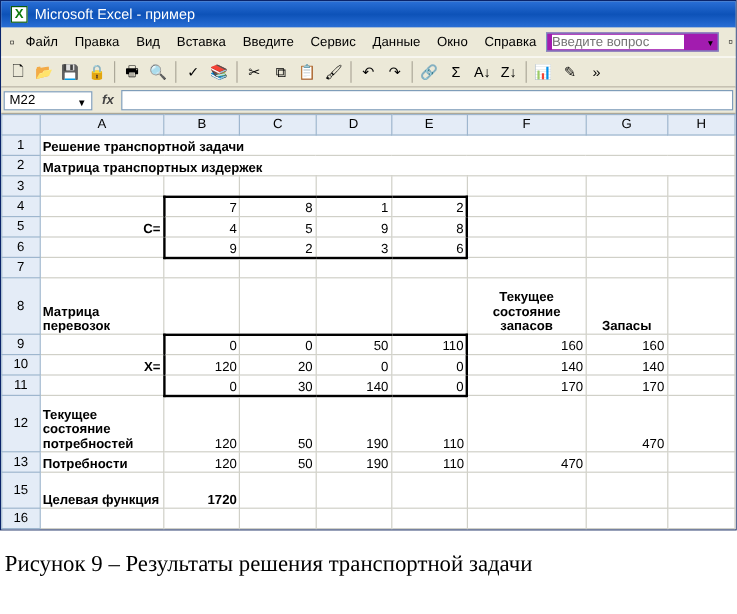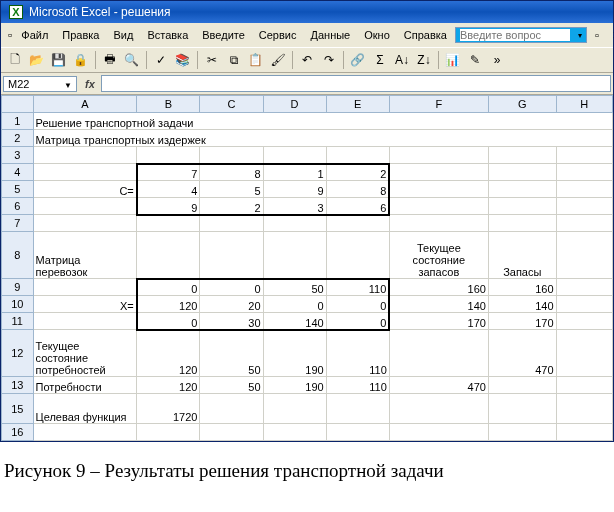--- a/index.html
+++ b/index.html
@@ -4,58 +4,58 @@
 <style>
   * { box-sizing: border-box; margin: 0; padding: 0; }
   body { font-family: Tahoma, Arial, sans-serif; font-size: 11px; background: #fff; width: 614px; }
   .excel-window { border: 1px solid #0a246a; background: #ece9d8; }
   .titlebar { background: linear-gradient(to bottom, #2a6fd6, #0d52b8 50%, #2a6fd6); color: #fff; padding: 4px 8px; display: flex; align-items: center; gap: 6px; font-size: 12px; }
   .titlebar .xicon { width: 14px; height: 14px; background: #fff; display: inline-flex; align-items: center; justify-content: center; color: #107c10; font-weight: bold; font-size: 11px; border: 1px solid #0a5c0a; }
   .titlebar .title { font-weight: normal; }
   .menubar { background: #ece9d8; padding: 2px 6px; display: flex; align-items: center; gap: 2px; font-size: 11px; color: #000; }
   .menubar .mitem { padding: 2px 6px; cursor: default; }
   .menubar .u { }
-  .menubar .help { margin-left: auto; display: flex; align-items: center; gap: 8px; border: 1px solid #7a9ac0; background: #0ea5e9; padding: 1px 4px; }
+  .menubar .help { margin-left: auto; display: flex; align-items: center; gap: 20px; border: 1px solid #7a9ac0; background: #a21caf; padding: 1px 4px; }
   .menubar .help input { border: none; outline: none; width: 110px; font-size: 11px; }
   .menubar .winx { color: #000; font-weight: bold; padding: 0 6px; font-size: 14px; }
   .toolbar { background: #ece9d8; padding: 2px 4px; display: flex; align-items: center; gap: 2px; border-top: 1px solid #fff; border-bottom: 1px solid #aca899; }
   .tbtn { width: 20px; height: 20px; display: inline-flex; align-items: center; justify-content: center; font-size: 12px; cursor: default; border: 1px solid transparent; }
   .tsep { width: 1px; height: 18px; background: #aca899; margin: 0 2px; }
   .namebox-row { display: flex; align-items: center; border-bottom: 1px solid #aca899; background: #ece9d8; }
   .namebox { width: 74px; background: #fff; border: 1px solid #7f9db9; padding: 1px 4px; margin: 2px; display: flex; justify-content: space-between; align-items: flex-end; }
   .namebox .dd { color: #000; font-size: 8px; }
   .fx { padding: 0 6px; font-style: italic; font-weight: bold; color: #444; }
   .fbar { flex: 1; background: #fff; border: 1px solid #7f9db9; height: 17px; margin: 2px 2px 2px 0; }
   .sheet { background: #fff; }
   table.grid { border-collapse: collapse; width: 100%; table-layout: fixed; }
   table.grid th, table.grid td { border: 1px solid #d0d0c8; font-size: 11px; padding: 0; height: 17px; }
   table.grid th { background: #e4ecf7; font-weight: normal; text-align: center; color: #000; border: 1px solid #9eb6ce; }
   table.grid th.rowh { width: 28px; }
   table.grid td { padding: 0 2px; vertical-align: bottom; color: #000; }
   .corner { background: #e4ecf7; border: 1px solid #9eb6ce; }
-  .bold { font-weight: normal; }
+  .bold { font-weight: bold; }
   .r { text-align: right; }
   .c { text-align: center; }
   .bt { border-top: 2px solid #000 !important; }
   .bb { border-bottom: 2px solid #000 !important; }
   .bl { border-left: 2px solid #000 !important; }
   .br { border-right: 2px solid #000 !important; }
   .caption { font-family: "Times New Roman", serif; font-size: 19px; padding: 18px 4px 8px 4px; color: #000; }
   .colA { width: 92px; } .colB { width: 56px; } .colC { width: 56px; } .colD { width: 56px; } .colE { width: 56px; } .colF { width: 88px; } .colG { width: 60px; } .colH { width: 50px; }
 </style>
 </head>
 <body>
 
 <div class="excel-window">
 
   <div class="titlebar">
     <span class="xicon">X</span>
     <span class="title">
       <span>Microsoft Excel</span> -
-      <span>решения</span>
+      <span>пример</span>
     </span>
   </div>
 
   <div class="menubar">
     <span class="tbtn">▫</span>
     <span class="mitem"><span class="u">Файл</span></span>
     <span class="mitem"><span>Правка</span></span>
     <span class="mitem"><span>Вид</span></span>
     <span class="mitem"><span>Вставка</span></span>
     <span class="mitem"><span>Введите</span></span>

